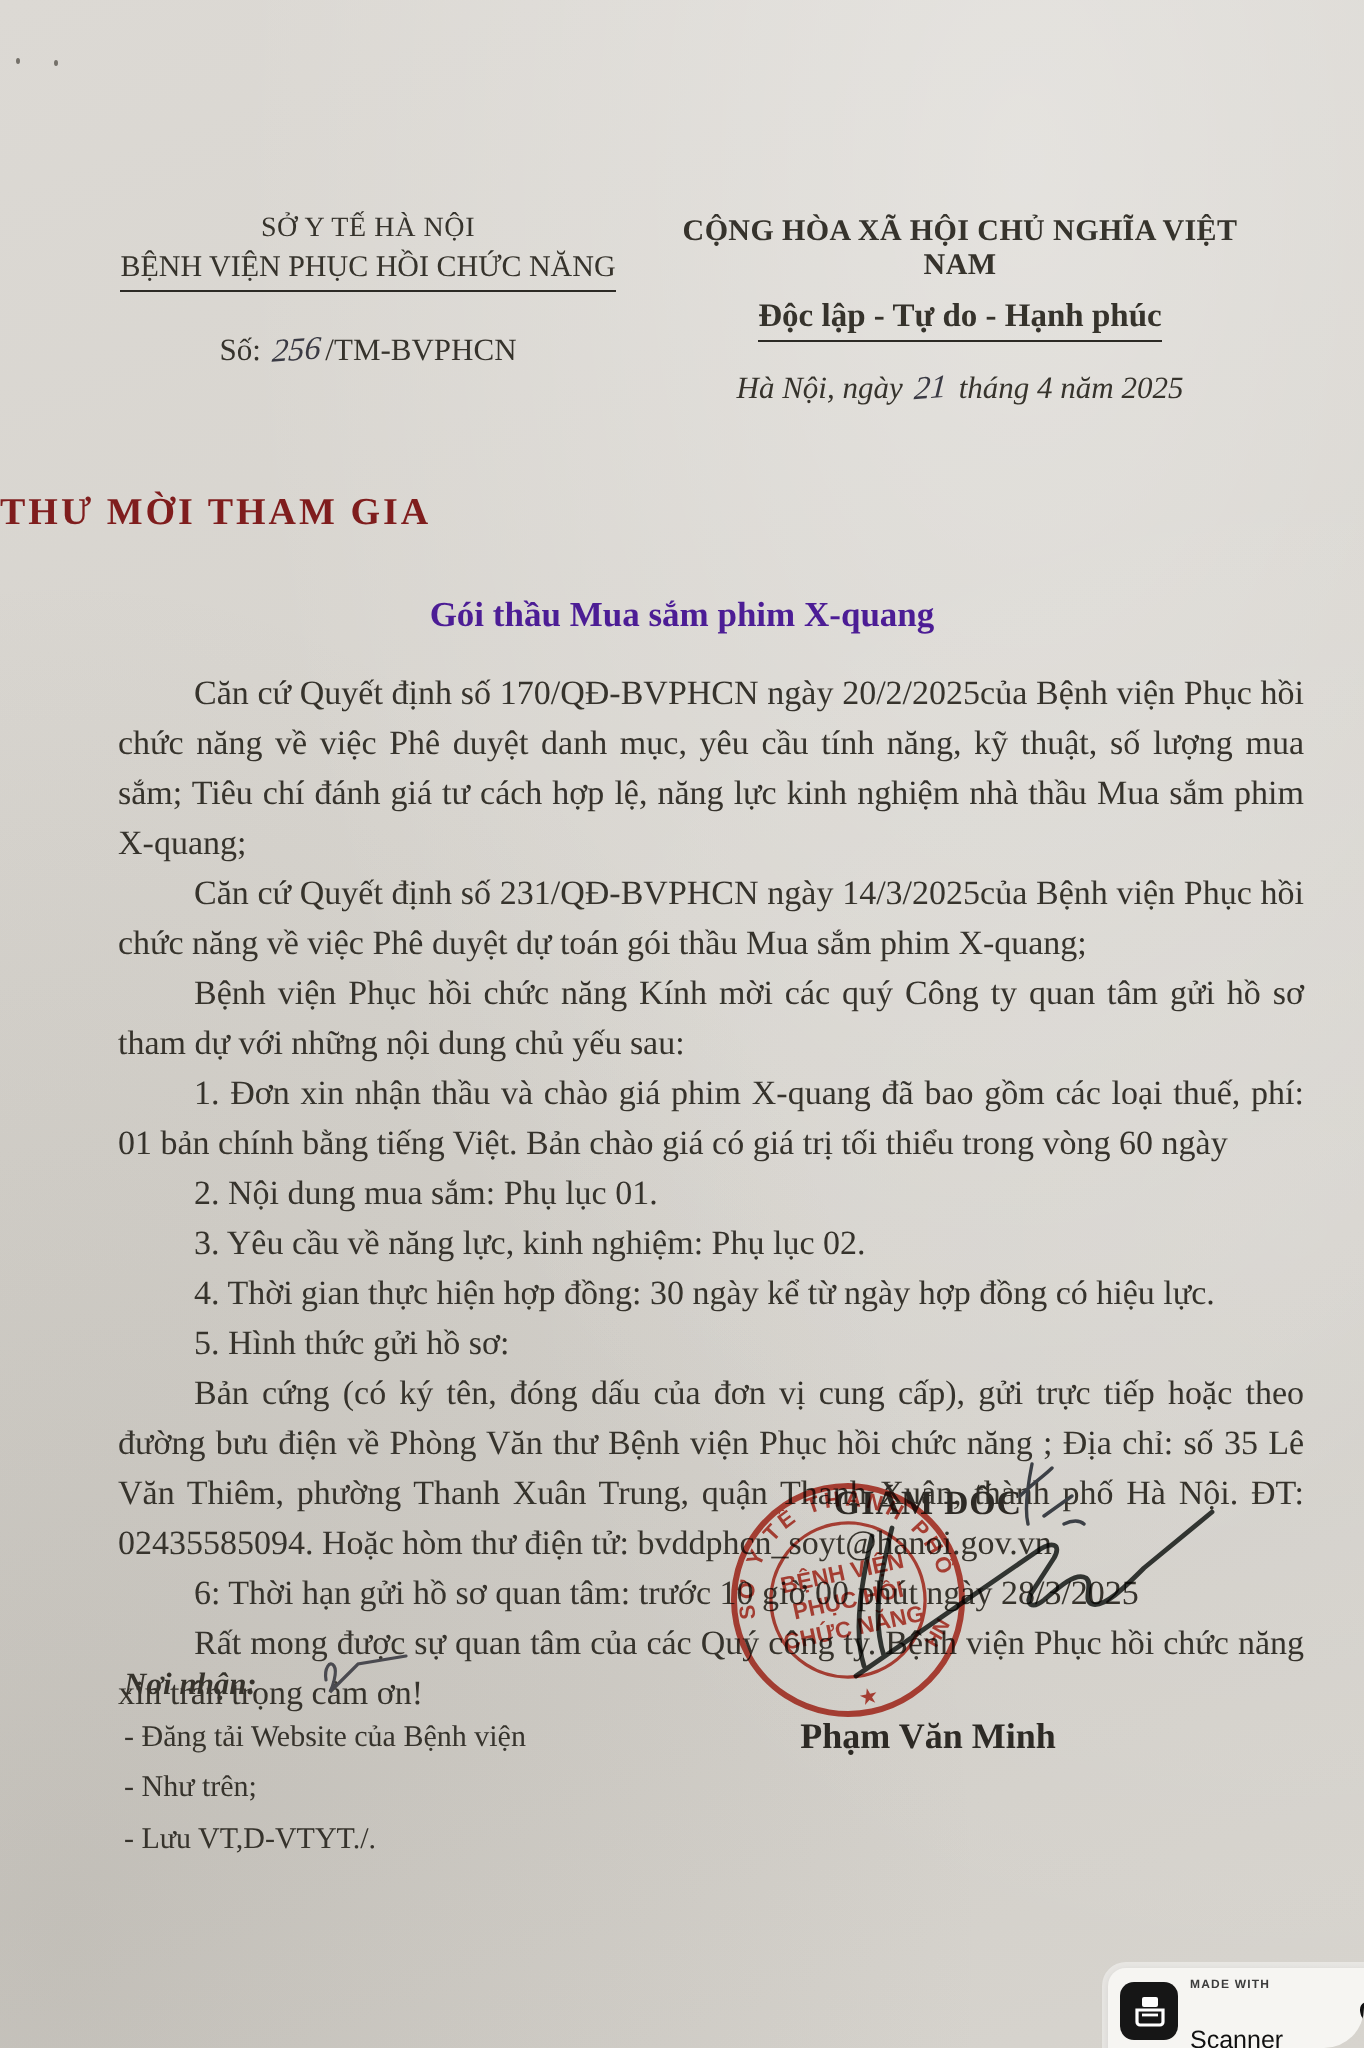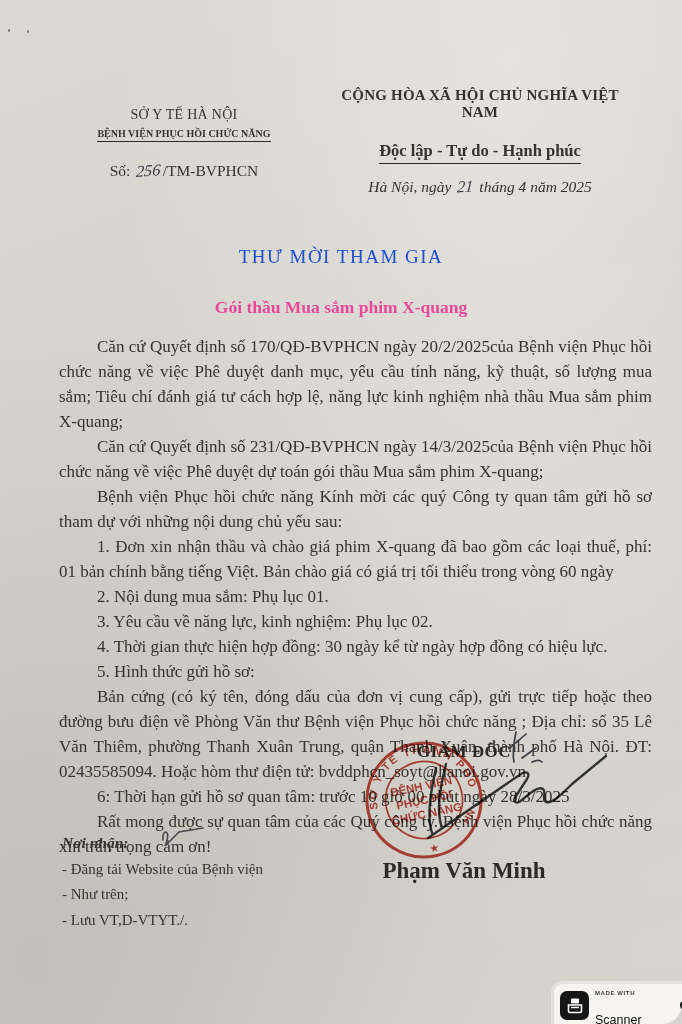--- a/index.html
+++ b/index.html
@@ -11,51 +11,51 @@
          radial-gradient(ellipse at 95% 60%, rgba(255,255,255,.12), transparent 45%),
          linear-gradient(160deg,#dcd9d4 0%,#d6d3cd 45%,#d2cfc9 75%,#d7d4ce 100%);
        color:#36332c;}
   .page{position:absolute;inset:0;overflow:hidden;border-radius:20px;}
   .specks{position:absolute;left:8px;top:29px;width:2px;height:3px;background:#4a463e;border-radius:50%;
           box-shadow:19px 1px 0 0 #4a463e;opacity:.7;}
 
   
   .hdr-left{position:absolute;left:48px;top:107px;width:272px;text-align:center;}
   .hdr-left .agency{font-size:14px;letter-spacing:.3px;}
-  .hdr-left .org{font-size:10px;font-weight:bold;margin-top:3px;display:inline-block;
+  .hdr-left .org{font-size:15px;font-weight:normal;margin-top:3px;display:inline-block;
                  padding-bottom:2px;border-bottom:1.5px solid #2c2a25;}
   .doc-no{margin-top:20px;font-size:15.5px;}
-  .hdr-right{position:absolute;left:330px;top:87px;width:300px;text-align:center;}
+  .hdr-right{position:absolute;left:330px;top:108px;width:300px;text-align:center;}
   .hdr-right .nat1{font-size:15px;font-weight:bold;letter-spacing:.2px;}
-  .hdr-right .nat2{font-size:16.5px;font-weight:bold;margin-top:20px;display:inline-block;
+  .hdr-right .nat2{font-size:16.5px;font-weight:bold;margin-top:6px;display:inline-block;
                    padding-bottom:2px;border-bottom:1.5px solid #2c2a25;text-align:center;}
   .dateline{margin-top:14px;font-size:15.5px;font-style:italic;}
   .hand{font-style:italic;color:#3a3a44;display:inline-block;transform:rotate(-4deg) skewX(-8deg);
         font-size:1.05em;padding:0 2px;}
 
   
-  .title{position:absolute;left:0;top:246px;width:100%;text-align:center;
-         font-size:19px;font-weight:normal;letter-spacing:1.5px;color:#1d4ed8;}
+  .title{position:absolute;left:0;top:246px;width:100%;text-align:left;
+         font-size:19px;font-weight:bold;letter-spacing:1.5px;color:#7f1d1d;}
   .subtitle{position:absolute;left:0;top:297px;width:100%;text-align:center;
-            font-size:17.5px;font-weight:bold;color:#ec4899;}
+            font-size:17.5px;font-weight:bold;color:#4c1d95;}
 
   
   .bodytext{position:absolute;left:59px;top:334px;width:593px;font-size:17px;line-height:25px;}
   .bodytext p{margin:0;text-indent:38px;text-align:justify;}
 
   
   .recips{position:absolute;left:62px;top:802px;font-size:15px;line-height:25.5px;margin-top:28px;}
   .recips .lbl{font-weight:bold;font-style:italic;font-size:15.5px;}
   .recips .pen-mark{position:absolute;left:95px;top:-4px;}
 
   
   .sign-title{position:absolute;left:358px;top:742px;width:212px;text-align:center;
               font-size:17px;font-weight:bold;letter-spacing:.5px;color:#2d2a25;}
   .sign-name{position:absolute;left:352px;top:858px;width:224px;text-align:center;
-             font-size:23px;font-weight:bold;color:#2d2a25;}
+             font-size:18px;font-weight:bold;color:#2d2a25;}
   .stamp{position:absolute;left:362px;top:738px;width:124px;height:124px;
          transform:rotate(-12deg);mix-blend-mode:multiply;opacity:.92;}
   .sig-scribble{position:absolute;left:398px;top:738px;mix-blend-mode:multiply;}
   .title-mark{position:absolute;left:502px;top:728px;}
   .edge-stamp{position:absolute;left:642px;top:442px;width:120px;height:120px;
               mix-blend-mode:multiply;opacity:.85;}
 
   
   .badge{position:absolute;left:554px;top:984px;width:146px;height:52px;background:#f6f5f2;
          border-radius:9px;box-shadow:0 0 0 3px rgba(255,255,255,.45),0 1px 4px rgba(0,0,0,.18);

